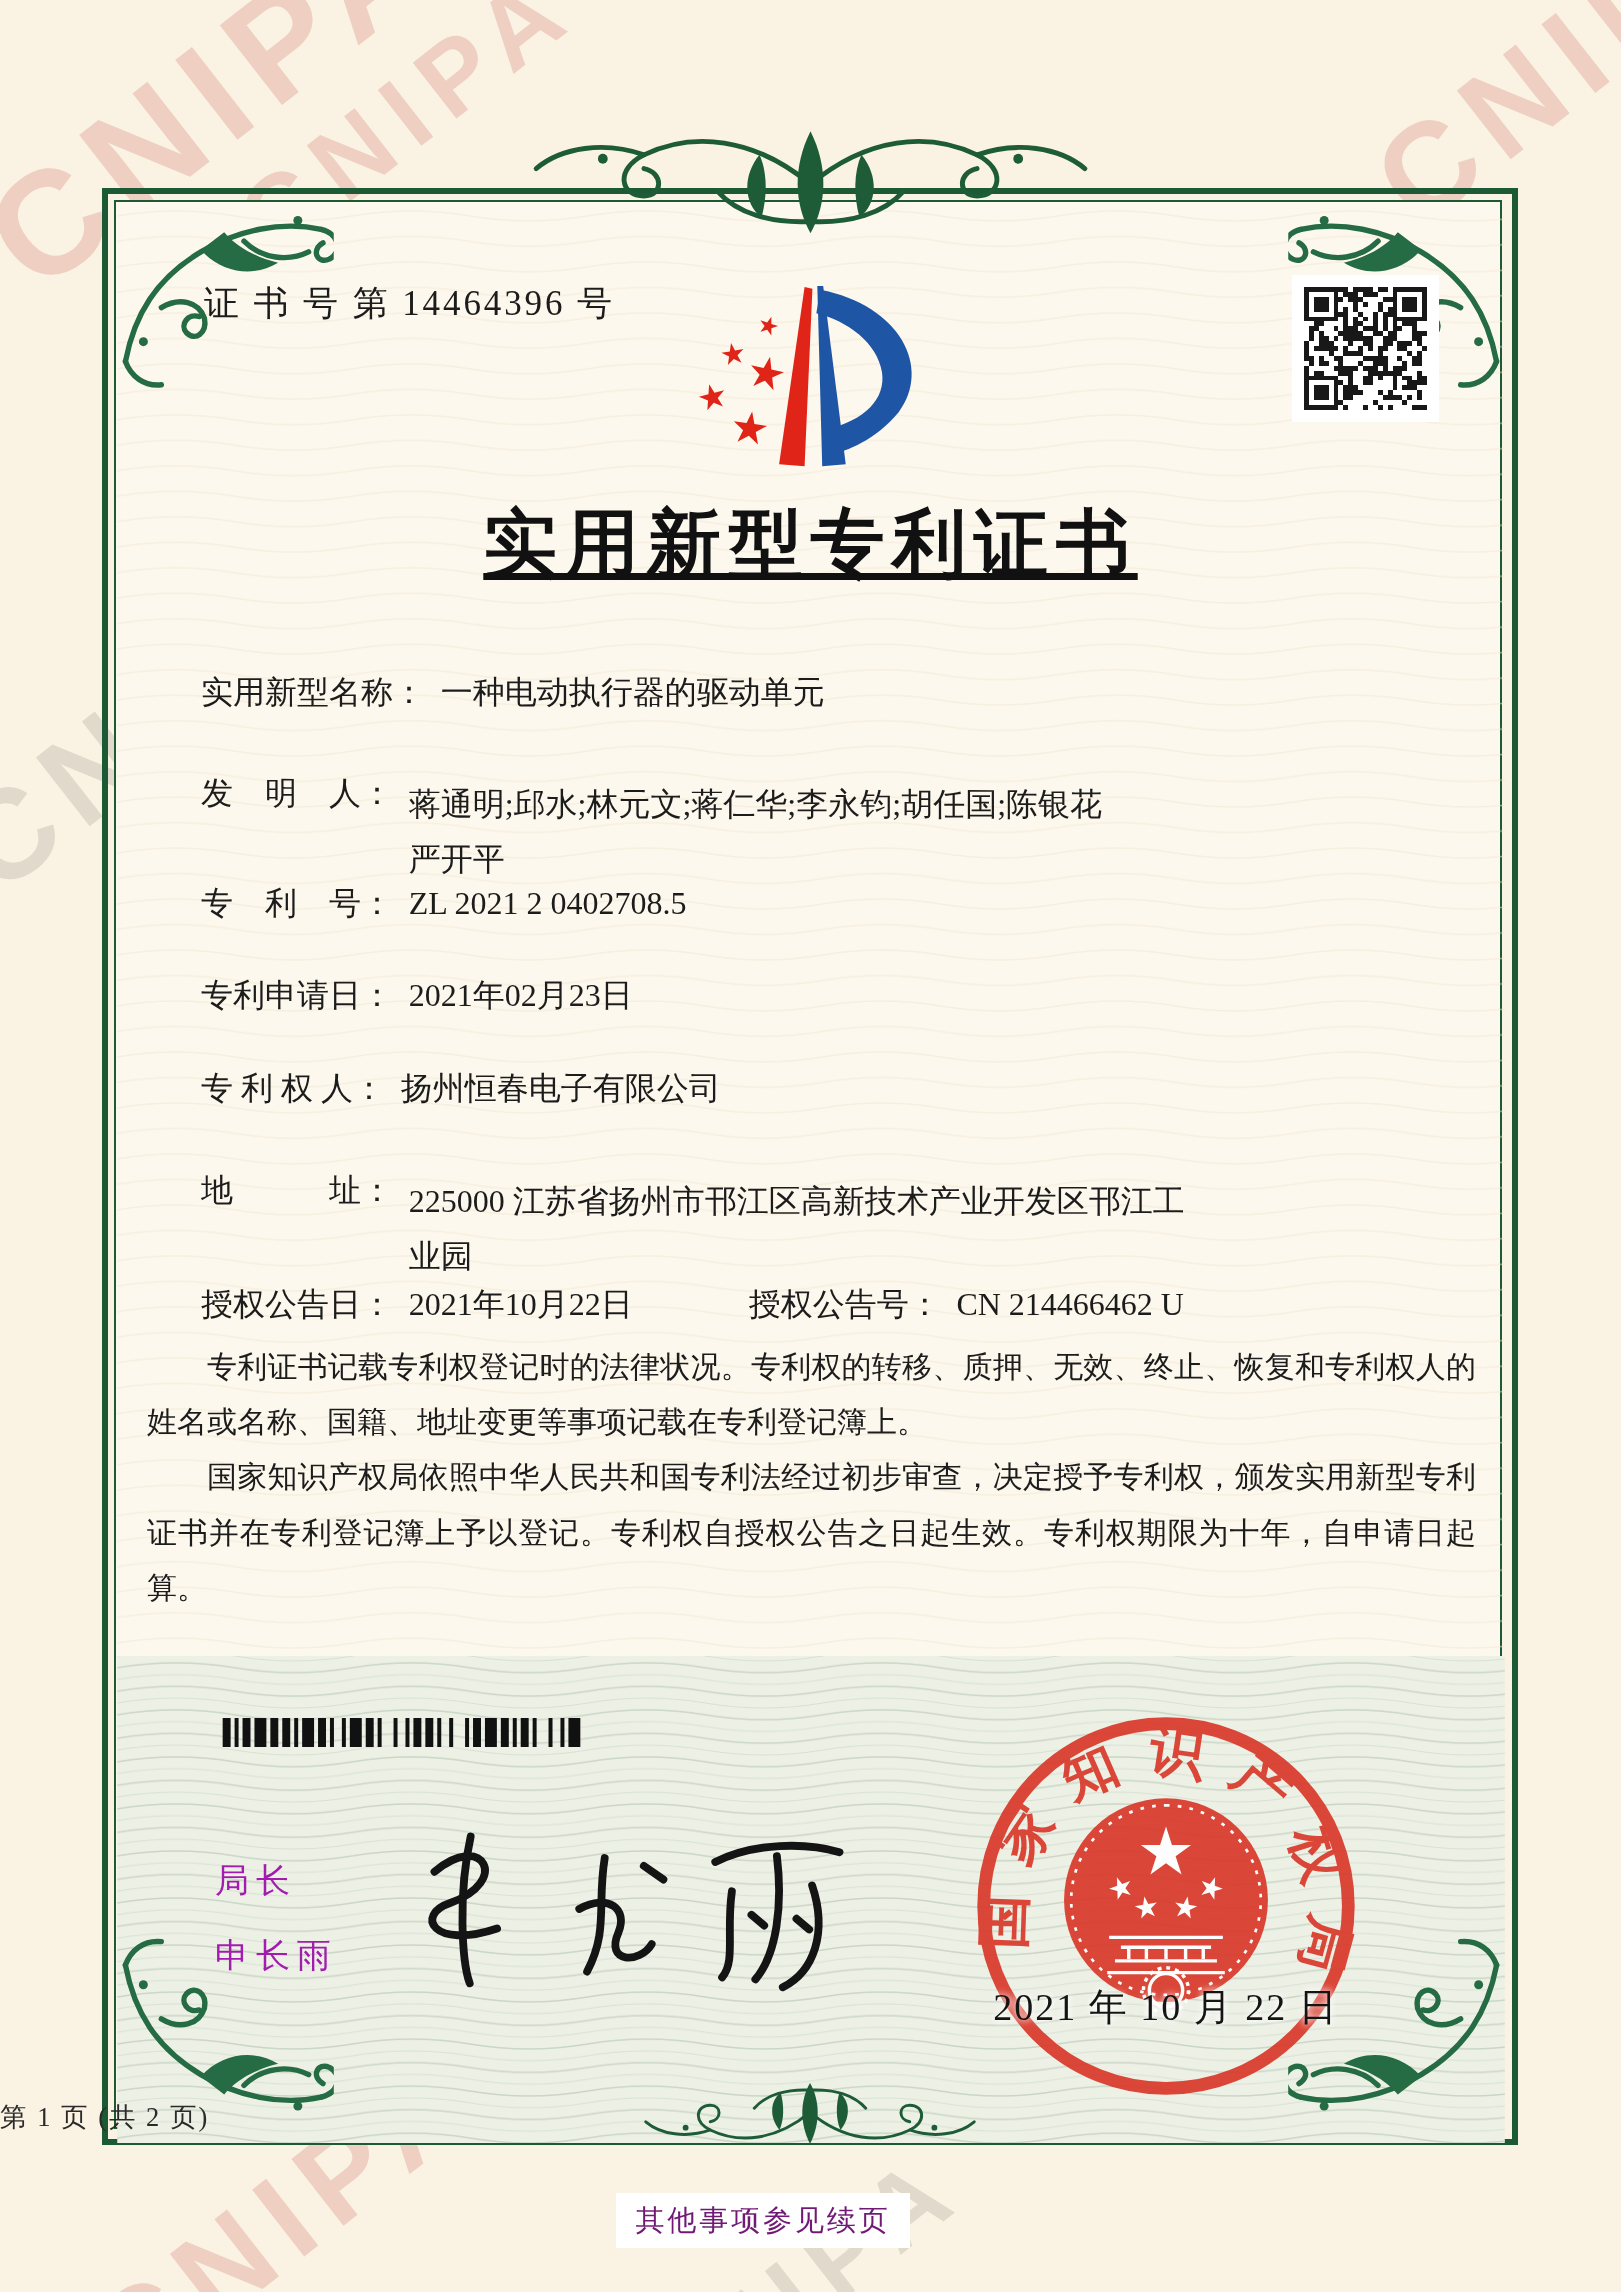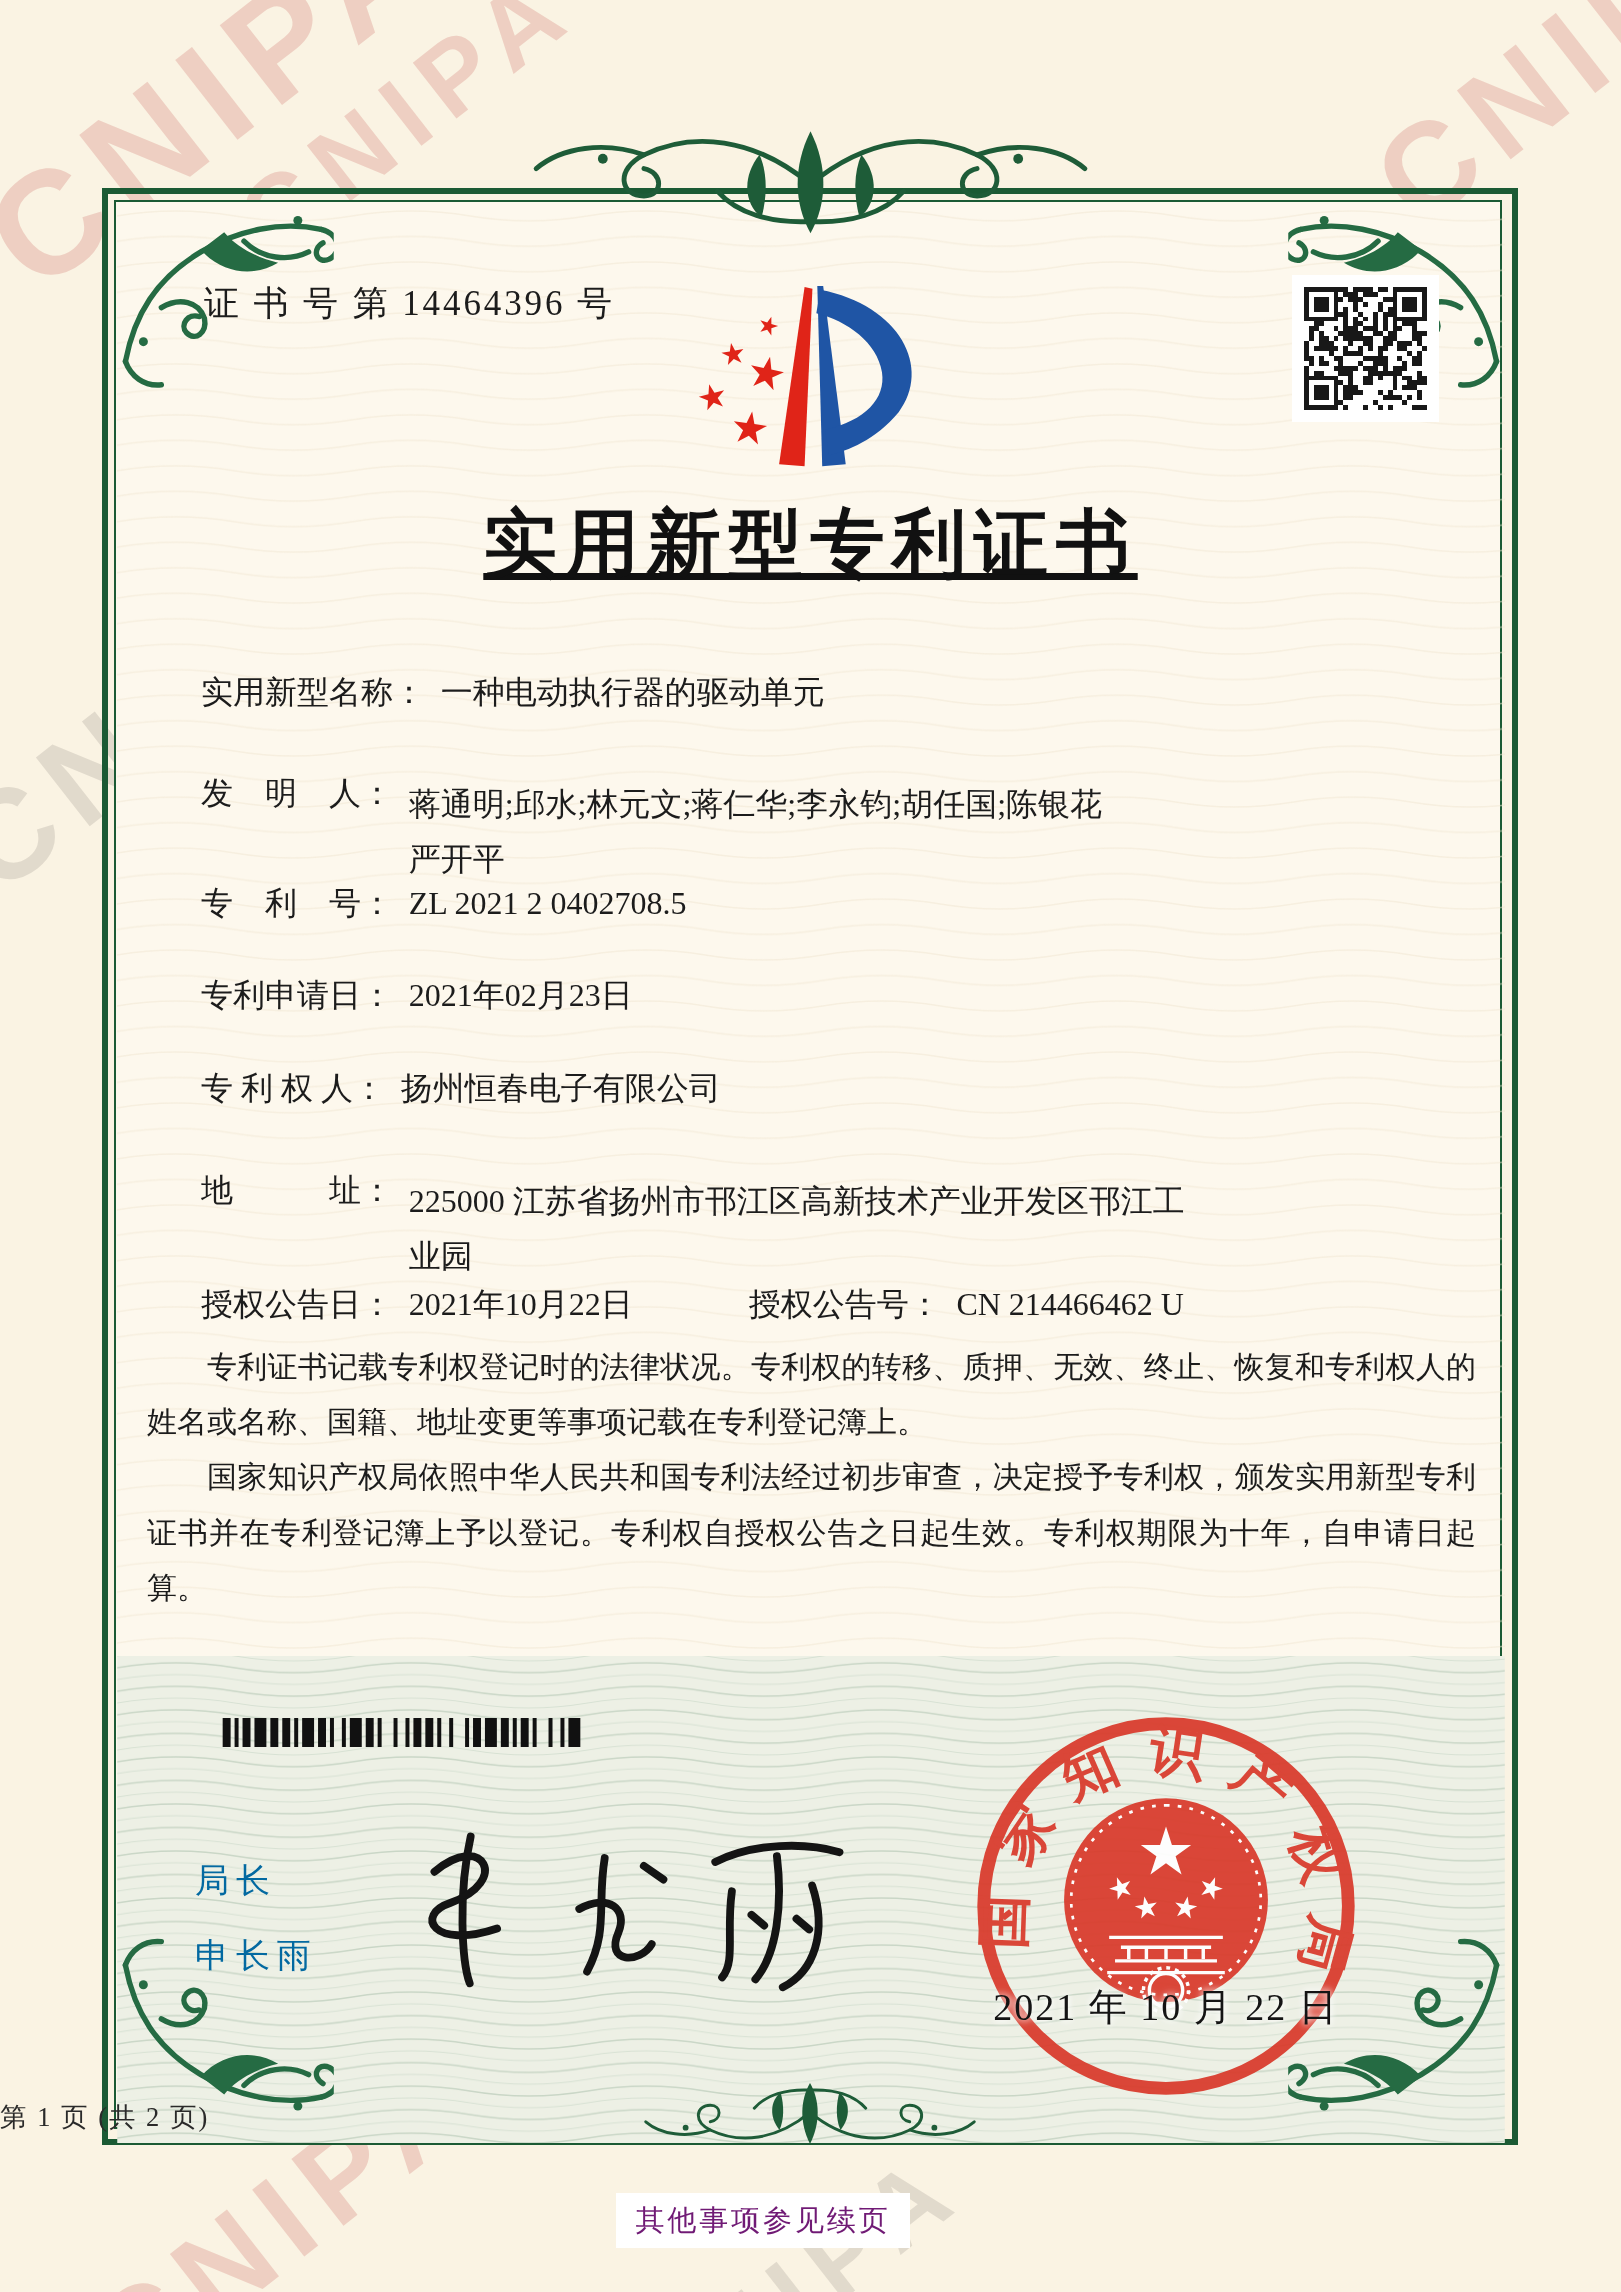--- a/index.html
+++ b/index.html
@@ -31,23 +31,23 @@
   .row{position:absolute;left:201px;width:1274px;display:flex;font-size:32px;line-height:1.0;}
   .row .lab{white-space:pre;margin-right:15.7px;flex:none;}
   .row .val{line-height:1.72;}
   .row .val div{line-height:1.72;}
   .row.single .val{line-height:1.0;}
   .pair2{margin-left:116px;display:flex;}
   .body-text{position:absolute;left:147px;top:1339px;width:1329px;font-size:30px;
              line-height:1.84;text-align:justify;}
   .body-text p{margin:0;text-indent:2em;}
   .barcode{position:absolute;left:220px;top:1718px;}
-  .signer{position:absolute;left:195px;top:1858px;
+  .signer{position:absolute;left:215px;top:1858px;
           font-family:"Liberation Sans","DejaVu Sans",sans-serif;
-          font-size:34px;letter-spacing:6.9px;color:#0369a1;font-weight:500;}
+          font-size:34px;letter-spacing:6.9px;color:#a21caf;font-weight:500;}
   .signer .name{margin-top:29px;}
   .signature{position:absolute;left:387px;top:1815px;}
   .seal{position:absolute;left:968px;top:1708px;}
   .seal-date{position:absolute;left:980px;top:1982px;width:372px;text-align:center;
              font-size:38px;letter-spacing:2px;color:#141414;
              text-shadow:0 0 6.9px rgba(255,255,255,.95),0 0 9.8px rgba(255,255,255,.8);}
   .page-num{position:absolute;left:0;top:2099px;width:1621px;text-align:left;
             font-size:26.5px;letter-spacing:2px;color:#2a2a2a;}
   .cont-note{position:absolute;left:616px;top:2193px;width:294px;height:55px;background:#ffffff;
              display:flex;align-items:center;justify-content:center;font-size:29px;

